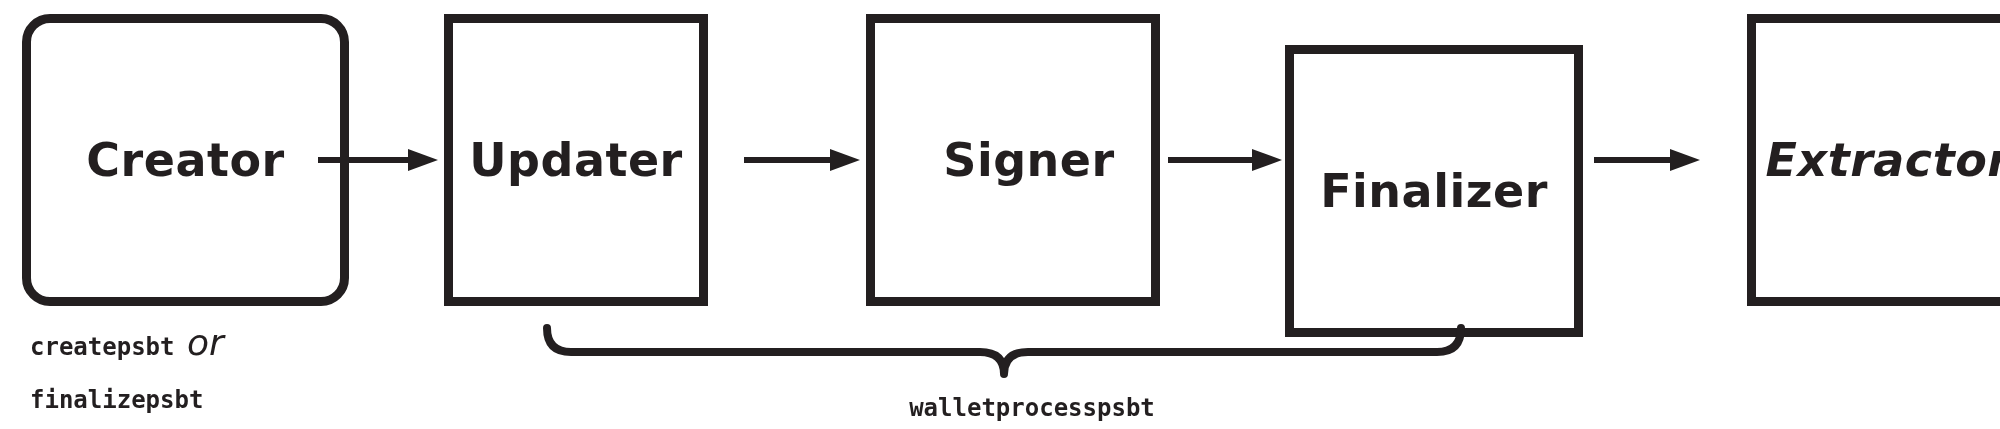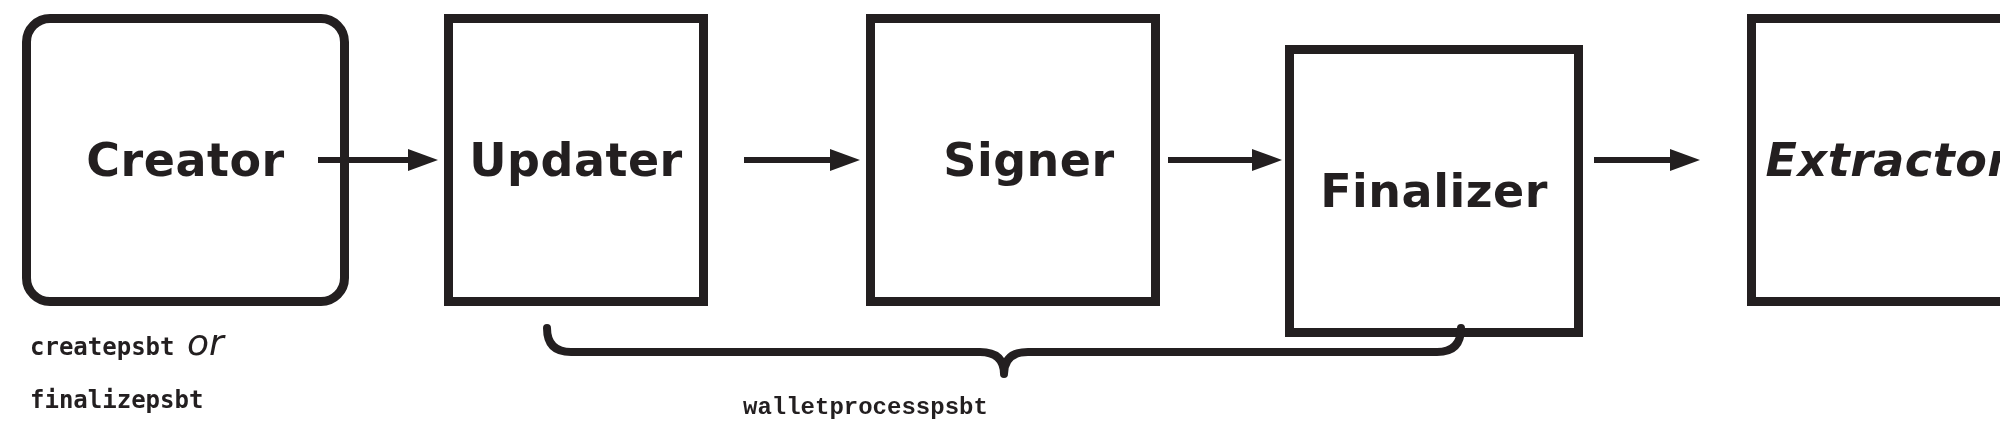--- a/index.html
+++ b/index.html
@@ -79,25 +79,24 @@
     font-size:36px;
     margin-left:0.35em;
   }
   .creator-caption{
     left:30px;
     top:320px;
     line-height:45px;
     white-space:nowrap;
   }
   .brace-caption{
-    left:743px;
+    left:771px;
     top:388px;
     width:522px;
-    text-align:left;
-    font-family:Liberation Mono, monospace;
+    text-align:center;
   }
   .extractor-caption{
     left:1706px;
     top:335px;
     width:282px;
     text-align:center;
   }
   svg .stroke{
     stroke:var(--ink);
     fill:none;

